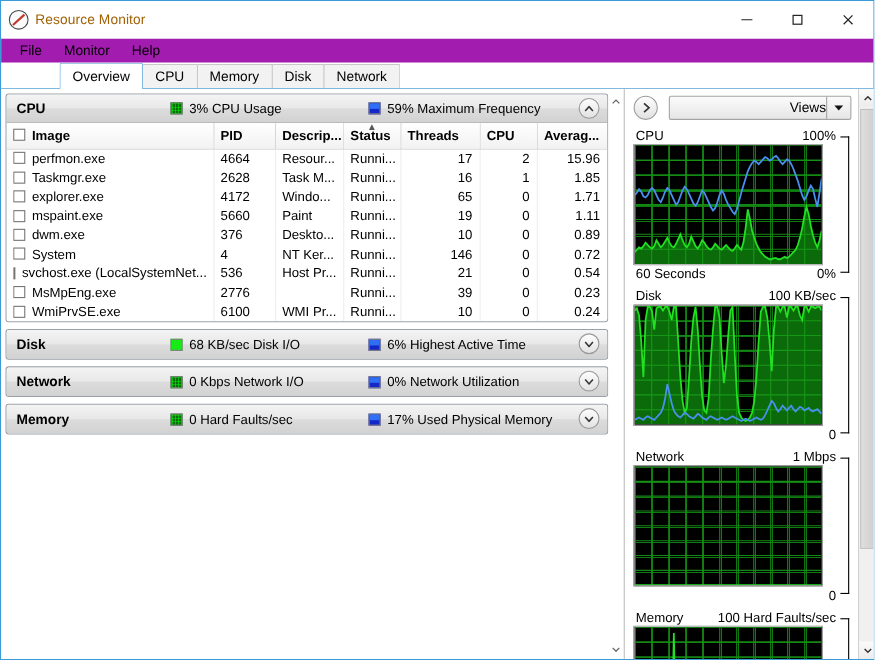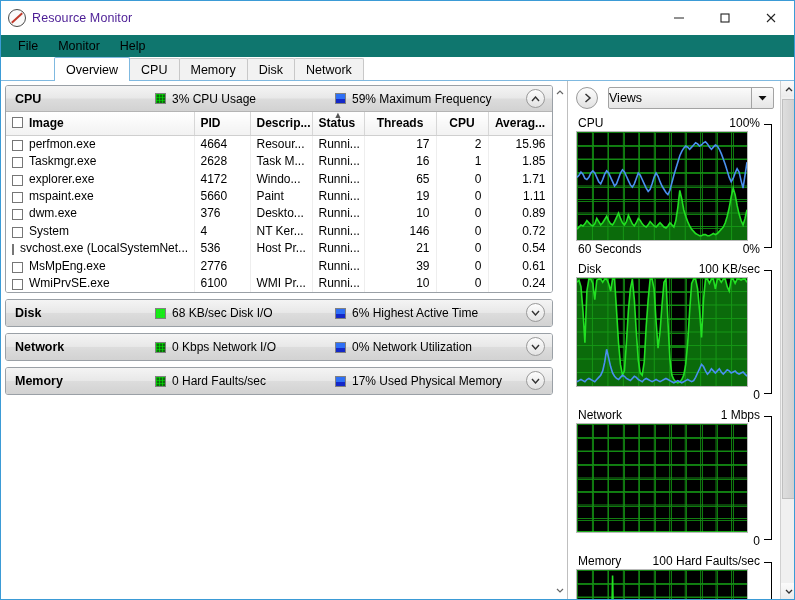--- a/index.html
+++ b/index.html
@@ -40,39 +40,39 @@
   .app-icon .needle {
     position: absolute;
     left: 2px; top: 8px;
     width: 14px; height: 2px;
     background: #c0392b;
     transform: rotate(-42deg);
     transform-origin: 50% 50%;
   }
   .title-text {
     font-size: 12.5px;
-    color: #4c1d95;
+    color: #a16207;
     letter-spacing: 0.1px;
   }
   .wincontrols {
     position: absolute; right: 0; top: 0;
     height: 34px; display: flex;
   }
   .wc {
     width: 46px; height: 34px;
     display: flex; align-items: center; justify-content: center;
     color: #202020;
     font-size: 12px;
   }
   .wc svg { display: block; }
 
   
   .menubar {
     height: 22px;
-    background: #0f766e;
+    background: #a21caf;
     display: flex;
     align-items: center;
     padding-left: 8px;
     gap: 2px;
   }
   .menu-item {
     font-size: 12.5px;
     color: #000;
     padding: 2px 9px;
     line-height: 16px;
@@ -218,21 +218,21 @@
     height: 23px;
     background: linear-gradient(to bottom,#ffffff,#f2f2f2);
     border-right: 1px solid #d7d7d7;
     border-bottom: 1px solid #cfcfcf;
     padding: 0 6px;
     color: #000;
     position: relative;
     white-space: nowrap;
     overflow: hidden;
   }
-  table.proc th.num { text-align: center; }
+  table.proc th.num { text-align: left; }
   table.proc td {
     height: 17px;
     padding: 0 6px;
     border-right: 1px solid #eeeeee;
     color: #000;
     white-space: nowrap;
     overflow: hidden;
     font-size: 12px;
   }
   table.proc td.num { text-align: right; }
@@ -245,21 +245,21 @@
     color: #555;
   }
   .cb {
     display: inline-block;
     width: 11px; height: 11px;
     border: 1px solid #767676;
     background: #fff;
     vertical-align: -1px;
     margin-right: 6px;
   }
-  .cell-img { display: flex; align-items: flex-end; overflow: hidden; }
+  .cell-img { display: flex; align-items: center; overflow: hidden; }
 
   
   .vscroll {
     width: 17px;
     background: #f0f0f0;
     border-left: 1px solid #d7d7d7;
     display: flex;
     flex-direction: column;
     align-items: center;
   }
@@ -312,21 +312,21 @@
     height: 22px;
     border: 1px solid #a3a3a3;
     background: linear-gradient(to bottom,#fbfbfb,#e6e6e6);
     display: flex;
     align-items: center;
     position: relative;
     border-radius: 2px;
   }
   .views-label {
     flex: 1;
-    text-align: left;
+    text-align: right;
     font-size: 12.5px;
     color: #000;
   }
   .views-split {
     width: 22px;
     height: 20px;
     border-left: 1px solid #a3a3a3;
     display: flex; align-items: center; justify-content: center;
   }
 
@@ -589,21 +589,21 @@
                     <span class="cell-img">
                       <span class="cb"></span>
                       <span>MsMpEng.exe</span>
                     </span>
                   </td>
                   <td>2776</td>
                   <td></td>
                   <td>Runni...</td>
                   <td class="num">39</td>
                   <td class="num">0</td>
-                  <td class="num">0.61</td>
+                  <td class="num">0.23</td>
                 </tr>
                 <tr>
                   <td>
                     <span class="cell-img">
                       <span class="cb"></span>
                       <span>WmiPrvSE.exe</span>
                     </span>
                   </td>
                   <td>6100</td>
                   <td>WMI Pr...</td>

